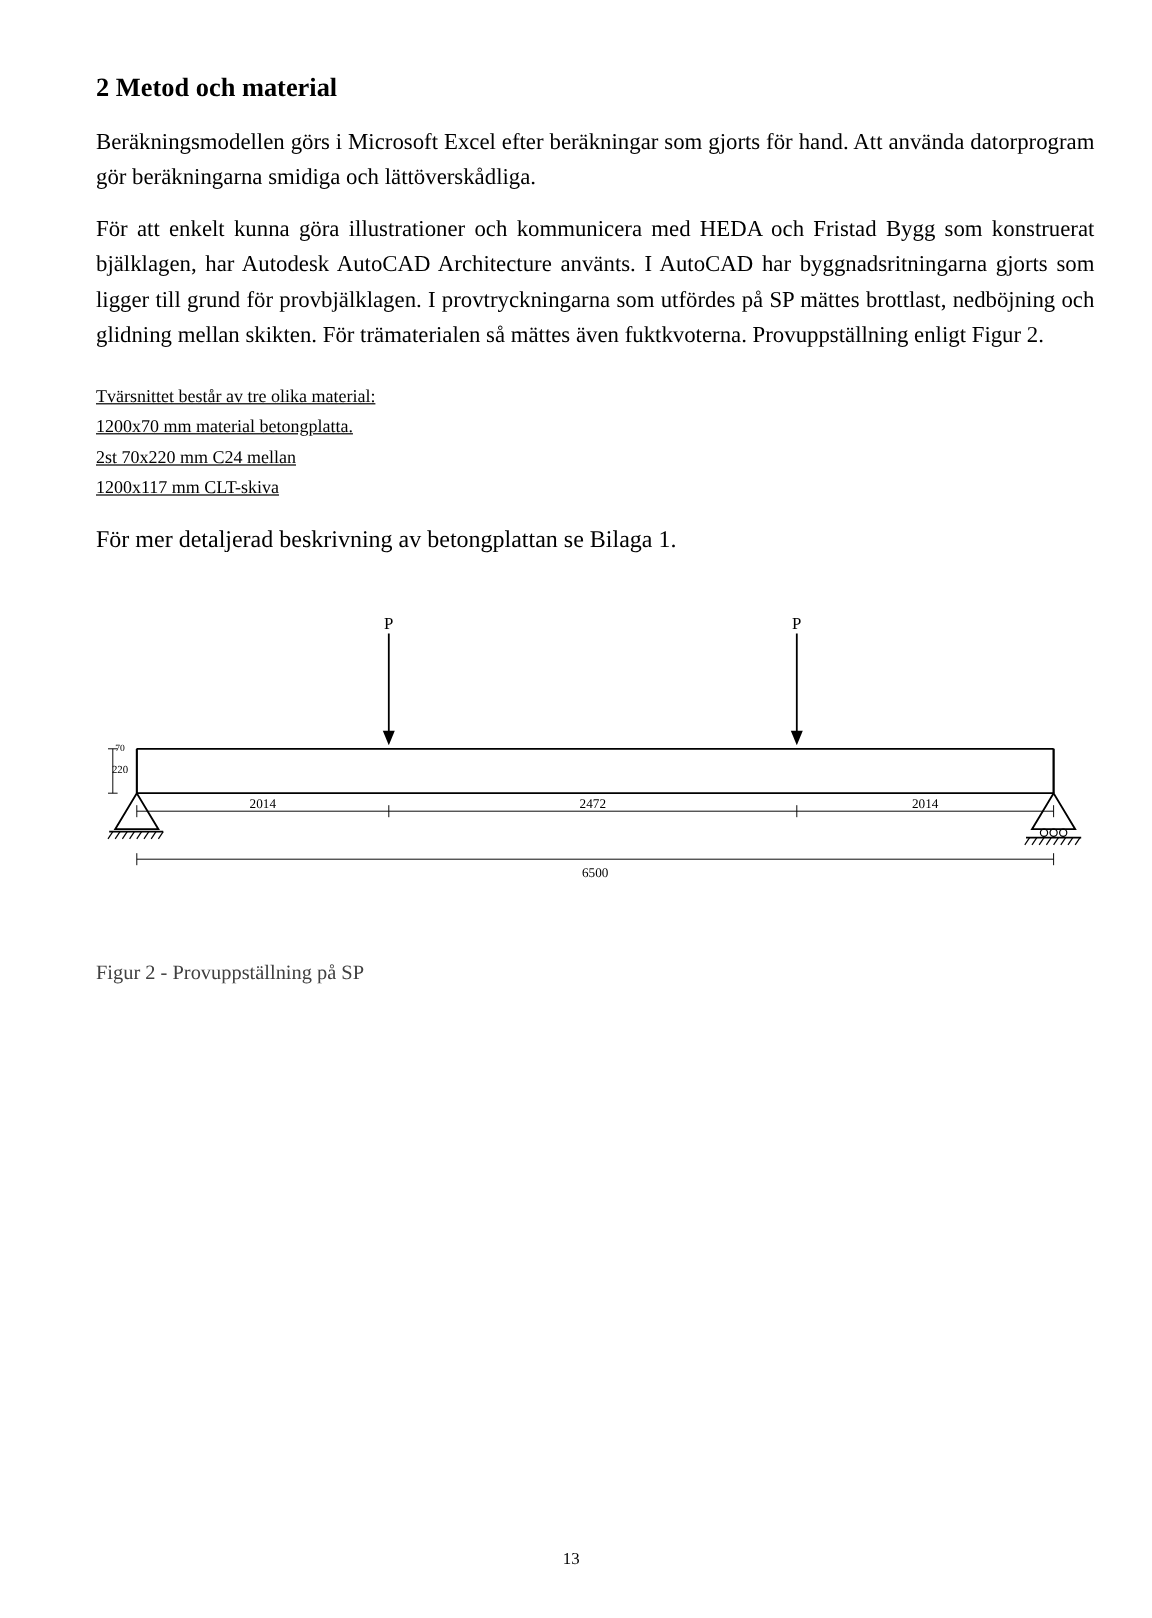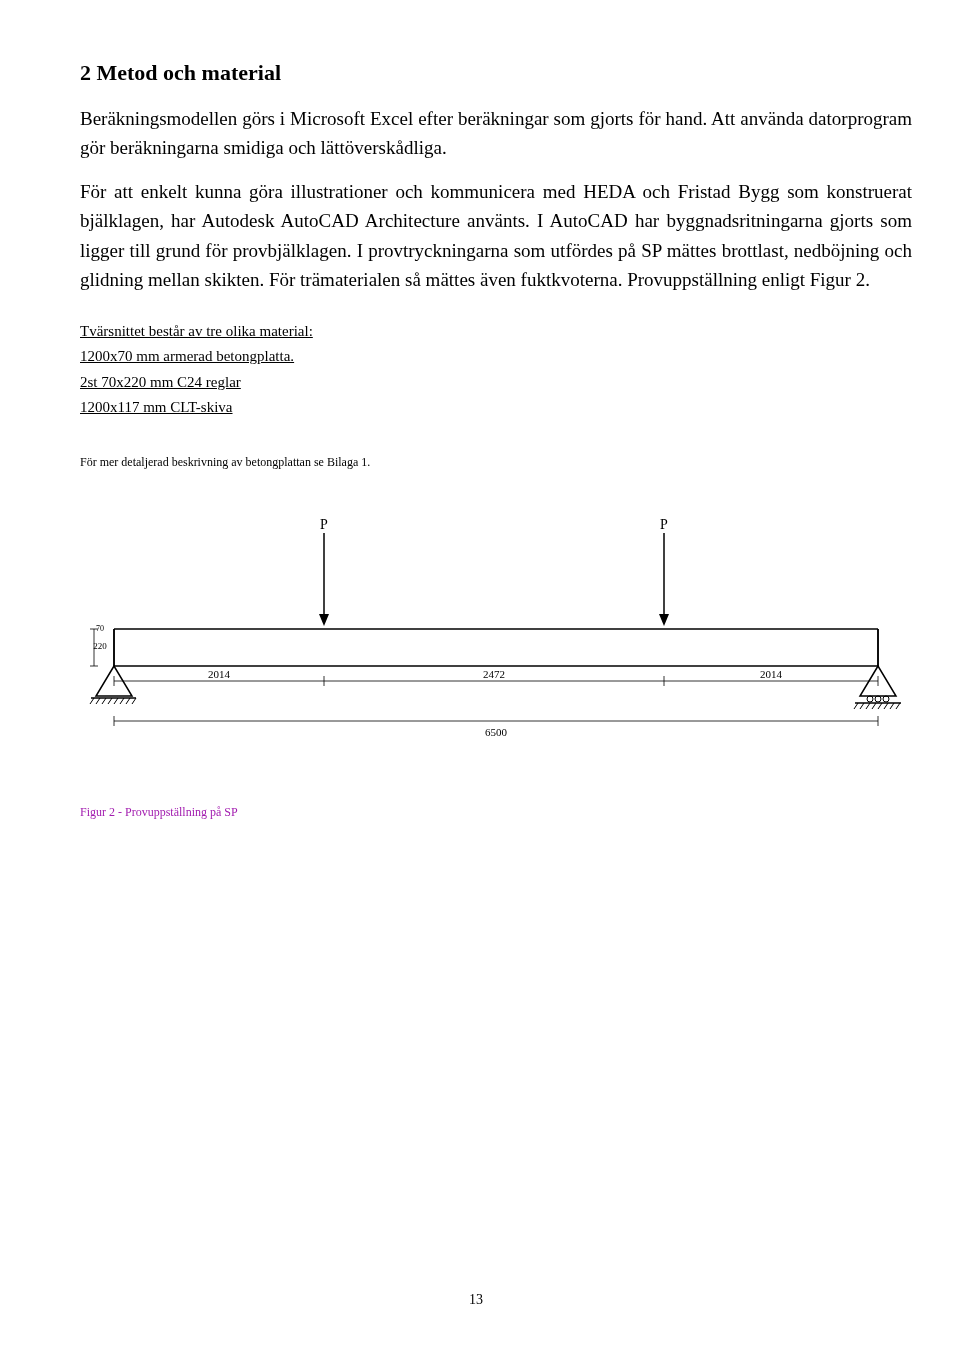--- a/index.html
+++ b/index.html
@@ -32,41 +32,41 @@
     .materials-section {
       margin-top: 24px;
       margin-bottom: 14px;
     }
     .materials-section p {
       font-size: 15px;
       line-height: 1.7;
       text-decoration: underline;
     }
     .last-para {
-      margin-top: 32px;
-      font-size: 12px;
+      margin-top: 14px;
+      font-size: 20px;
       line-height: 1.55;
     }
 
     
     .diagram-area {
       margin-top: 40px;
       width: 100%;
       display: flex;
       flex-direction: column;
       align-items: center;
     }
     .diagram-svg-wrapper {
       width: 820px;
     }
 
     
     .figure-caption {
-      color: #a21caf;
-      font-size: 12px;
+      color: #404040;
+      font-size: 17px;
       margin-top: 10px;
       align-self: flex-start;
       margin-left: 0px;
     }
 
     
     .page-number {
       position: absolute;
       bottom: 40px;
       left: 50%;
@@ -80,22 +80,22 @@
 <div class="page">
 
   <h2>2  Metod och material</h2>
 
   <p class="body-text">Beräkningsmodellen görs i Microsoft Excel efter beräkningar som gjorts för hand. Att använda datorprogram gör beräkningarna smidiga och lättöverskådliga.</p>
 
   <p class="body-text">För att enkelt kunna göra illustrationer och kommunicera med HEDA och Fristad Bygg som konstruerat bjälklagen, har Autodesk AutoCAD Architecture använts. I AutoCAD har byggnadsritningarna gjorts som ligger till grund för provbjälklagen. I provtryckningarna som utfördes på SP mättes brottlast, nedböjning och glidning mellan skikten. För trämaterialen så mättes även fuktkvoterna. Provuppställning enligt Figur 2.</p>
 
   <div class="materials-section">
     <p>Tvärsnittet består av tre olika material:</p>
-    <p>1200x70 mm armerad betongplatta.</p>
-    <p>2st 70x220 mm C24 reglar</p>
+    <p>1200x70 mm material betongplatta.</p>
+    <p>2st 70x220 mm C24 mellan</p>
     <p>1200x117 mm CLT-skiva</p>
   </div>
 
   <p class="last-para">För mer detaljerad beskrivning av betongplattan se Bilaga 1.</p>
 
   <div class="diagram-area">
     <div class="diagram-svg-wrapper">
       <svg width="820" height="280" viewBox="0 0 820 280">
 
         <text x="238" y="18" font-family="Times New Roman" font-size="14" text-anchor="middle">P</text>

